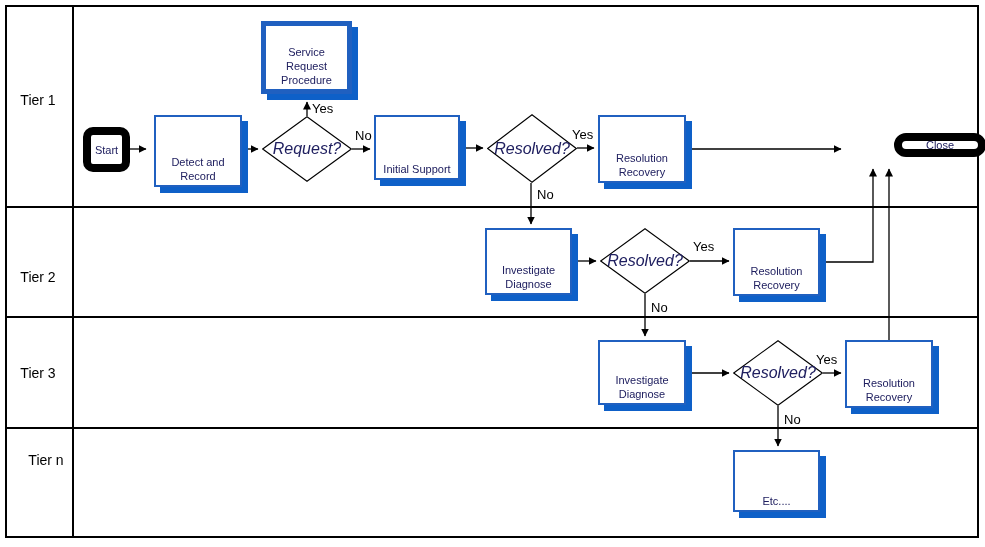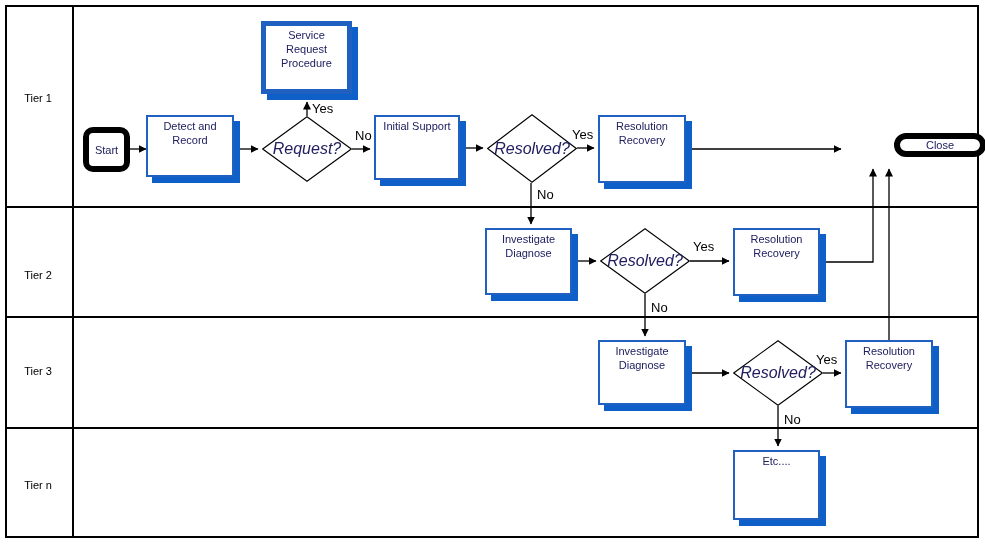--- a/index.html
+++ b/index.html
@@ -4,30 +4,30 @@
 <style>
   html,body{margin:0;padding:0;background:#fff;}
   #canvas{
     position:relative;width:985px;height:547px;background:#fff;overflow:hidden;
     font-family:"Liberation Sans","DejaVu Sans",sans-serif;
     --box-border:#2060c0;--box-shadow:#0e60c8;--box-text:#202060;--line:#000000;
   }
   .frame{position:absolute;left:5px;top:5px;width:970px;height:529px;border:2px solid #000;}
   .v-divider{position:absolute;left:72px;top:5px;width:2px;height:533px;background:#000;}
   .lane-line{position:absolute;left:5px;width:974px;height:2px;background:#000;}
-  .tier-label{position:absolute;left:6px;width:64px;text-align:center;font-size:11px;color:#000;}
+  .tier-label{position:absolute;left:6px;width:64px;text-align:center;font-size:14px;color:#000;}
   .process{
     position:absolute;background:#fff;border:2px solid var(--box-border);
     box-shadow:6px 6px 0 var(--box-shadow);color:var(--box-text);
-    display:flex;align-items:flex-start;justify-content:center;text-align:center;
+    display:flex;align-items:flex-end;justify-content:center;text-align:center;
     font-size:11px;line-height:14px;box-sizing:border-box;padding:2px;
   }
   .process.thick{border-width:5px;}
   .terminator{
-    position:absolute;background:#fff;border:6px solid #000000;color:var(--box-text);
+    position:absolute;background:#fff;border:8px solid #000000;color:var(--box-text);
     display:flex;align-items:center;justify-content:center;text-align:center;
     font-size:11px;box-sizing:border-box;
   }
   .diamond-box{position:absolute;}
   .diamond-box svg{position:absolute;left:0;top:0;}
   .diamond-label{
     position:absolute;left:0;top:0;right:0;bottom:0;display:flex;align-items:center;
     justify-content:center;font-size:16px;color:var(--box-text);font-style:italic;
   }
   .edge-label{position:absolute;font-size:13px;color:#000;background:transparent;}
@@ -40,21 +40,21 @@
 
   <div class="frame"></div>
   <div class="v-divider"></div>
   <div class="lane-line" style="top:206px;"></div>
   <div class="lane-line" style="top:316px;"></div>
   <div class="lane-line" style="top:427px;"></div>
 
   <div class="tier-label" style="top:92px;">Tier 1</div>
   <div class="tier-label" style="top:269px;">Tier 2</div>
   <div class="tier-label" style="top:365px;text-align:center;">Tier 3</div>
-  <div class="tier-label" style="top:479px;">Tier n</div>
+  <div class="tier-label" style="top:452px;padding-left:8px;">Tier n</div>
 
   <svg id="connector-layer" width="985" height="547">
     <defs>
       <marker id="arrow" markerWidth="9" markerHeight="8" refX="7.5" refY="4" orient="auto" markerUnits="userSpaceOnUse">
         <path d="M0,0 L8,4 L0,8 z" fill="#000"></path>
       </marker>
     </defs>
     <g stroke="#000" stroke-width="1.3" fill="none">
       <path d="M130,149 L146,149" marker-end="url(#arrow)"></path>
       <path d="M238,149 L258,149" marker-end="url(#arrow)"></path>
@@ -72,21 +72,21 @@
       <path d="M823,373 L841,373" marker-end="url(#arrow)"></path>
       <path d="M889,340 L889,169" marker-end="url(#arrow)"></path>
       <path d="M778,406 L778,446" marker-end="url(#arrow)"></path>
     </g>
   </svg>
 
   <div class="terminator" style="left:83px;top:127px;width:47px;height:45px;border-radius:10px;">
     <span>Start</span>
   </div>
 
-  <div class="process" style="left:146px;top:115px;width:88px;height:62px;">
+  <div class="process" style="left:154px;top:115px;width:88px;height:72px;">
     <span>Detect and Record</span>
   </div>
 
   <div class="process thick" style="left:261px;top:21px;width:91px;height:73px;">
     <span>Service Request Procedure</span>
   </div>
 
   <div class="diamond-box" style="left:262px;top:116px;width:90px;height:66px;">
     <svg width="90" height="66">
       <polygon points="45,0.7 89.3,33 45,65.3 0.7,33" fill="#fff" stroke="#000" stroke-width="1.1"></polygon>
@@ -136,21 +136,21 @@
     <svg width="90" height="66">
       <polygon points="45,0.7 89.3,33 45,65.3 0.7,33" fill="#fff" stroke="#000" stroke-width="1.1"></polygon>
     </svg>
     <div class="diamond-label">Resolved?</div>
   </div>
 
   <div class="process" style="left:845px;top:340px;width:88px;height:68px;">
     <span>Resolution Recovery</span>
   </div>
 
-  <div class="process" style="left:733px;top:450px;width:87px;height:70px;">
+  <div class="process" style="left:733px;top:450px;width:87px;height:62px;">
     <span>Etc....</span>
   </div>
 
   <div class="edge-label" style="left:312px;top:101px;">Yes</div>
   <div class="edge-label" style="left:355px;top:128px;">No</div>
   <div class="edge-label" style="left:572px;top:127px;">Yes</div>
   <div class="edge-label" style="left:537px;top:187px;">No</div>
   <div class="edge-label" style="left:693px;top:239px;">Yes</div>
   <div class="edge-label" style="left:651px;top:300px;">No</div>
   <div class="edge-label" style="left:816px;top:352px;">Yes</div>

